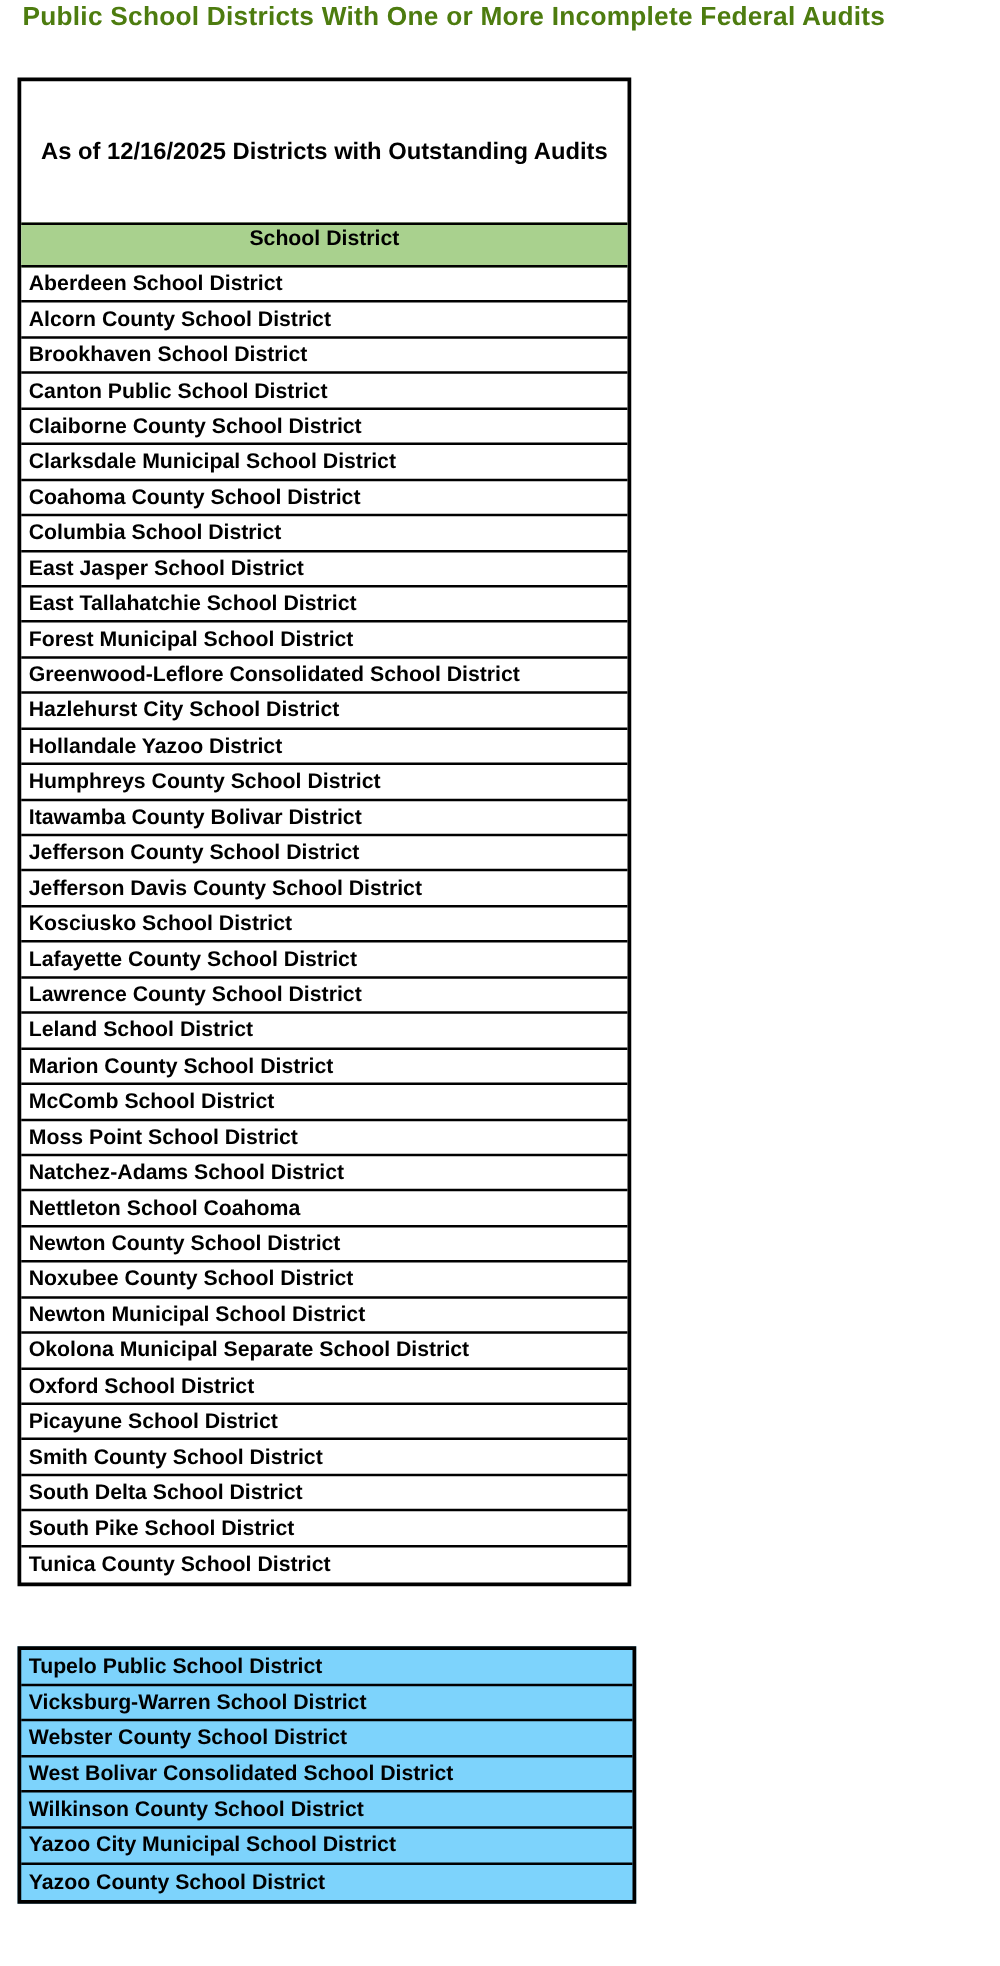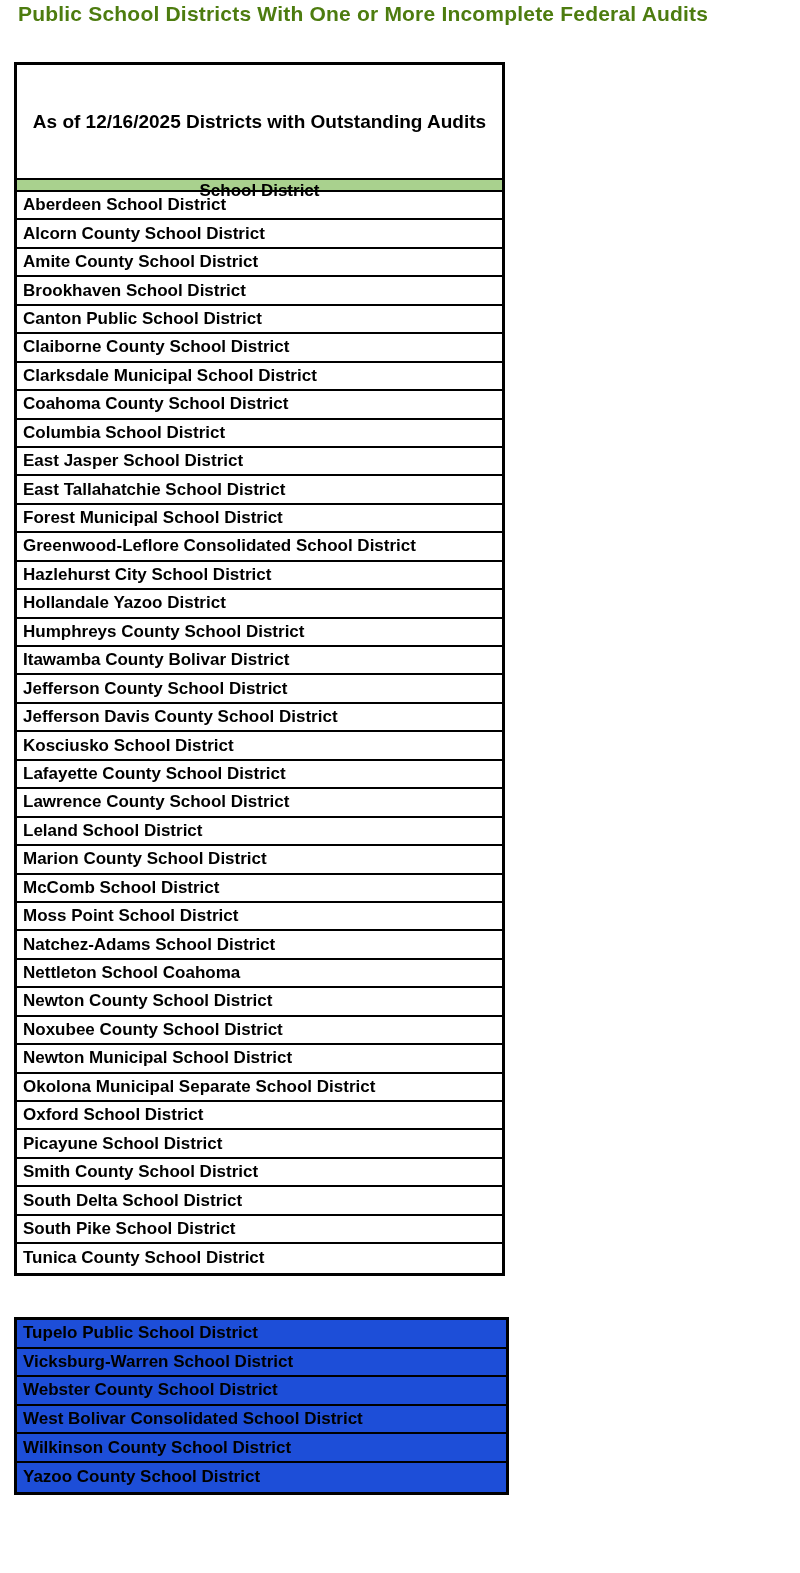--- a/index.html
+++ b/index.html
@@ -35,37 +35,37 @@
     box-sizing: border-box;
     background: #ffffff;
   }
   .audit-table-2 {
     position: absolute;
     left: 14px;
     top: 1317px;
     width: 495px;
     border: 3px solid #000000;
     box-sizing: border-box;
-    background: #1d4ed8;
+    background: #7dd3fc;
   }
   .table-caption {
     height: 113px;
     display: flex;
     align-items: center;
     justify-content: center;
     text-align: center;
     font-size: 19px;
     font-weight: bold;
     line-height: 1.55;
     padding: 0 6px;
     box-sizing: border-box;
     border-radius: 30px;
   }
   .col-header {
-    height: 14px;
+    height: 36px;
     box-sizing: border-box;
     border-top: 2px solid #000000;
     border-bottom: 2px solid #000000;
     background: #A9D18E;
     text-align: center;
     font-size: 17px;
     font-weight: bold;
     line-height: 22px;
   }
   .row {
@@ -91,21 +91,20 @@
 <body>
 
 <div class="page-title">Public School Districts With One or More Incomplete Federal Audits</div>
 
 <div class="audit-table">
   <div class="table-caption">As of 12/16/2025 Districts with Outstanding Audits</div>
   <div class="col-header">School District</div>
   <div class="rows">
       <div class="row">Aberdeen School District</div>
       <div class="row">Alcorn County School District</div>
-      <div class="row">Amite County School District</div>
       <div class="row">Brookhaven School District</div>
       <div class="row">Canton Public School District</div>
       <div class="row">Claiborne County School District</div>
       <div class="row">Clarksdale Municipal School District</div>
       <div class="row">Coahoma County School District</div>
       <div class="row">Columbia School District</div>
       <div class="row">East Jasper School District</div>
       <div class="row">East Tallahatchie School District</div>
       <div class="row">Forest Municipal School District</div>
       <div class="row">Greenwood-Leflore Consolidated School District</div>
@@ -137,15 +136,16 @@
     </div>
 </div>
 
 <div class="audit-table-2">
   <div class="rows">
       <div class="row">Tupelo Public School District</div>
       <div class="row">Vicksburg-Warren School District</div>
       <div class="row">Webster County School District</div>
       <div class="row">West Bolivar Consolidated School District</div>
       <div class="row">Wilkinson County School District</div>
+      <div class="row">Yazoo City Municipal School District</div>
       <div class="row">Yazoo County School District</div>
     </div>
 </div>
 
 </body></html>

